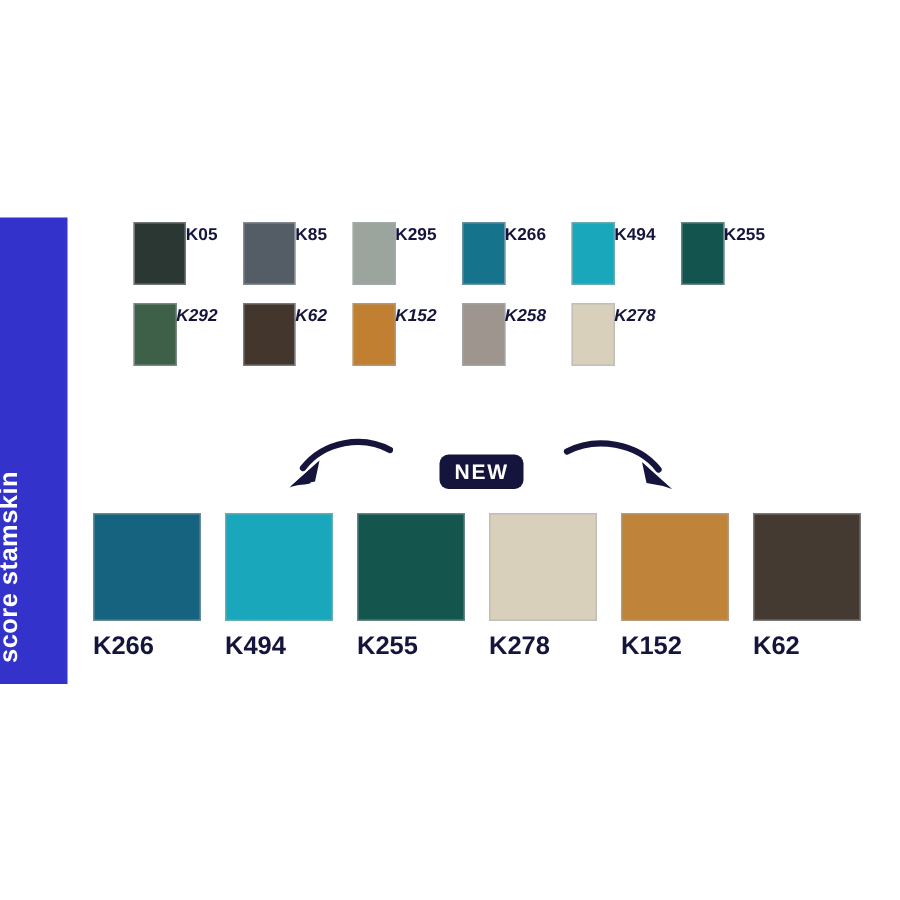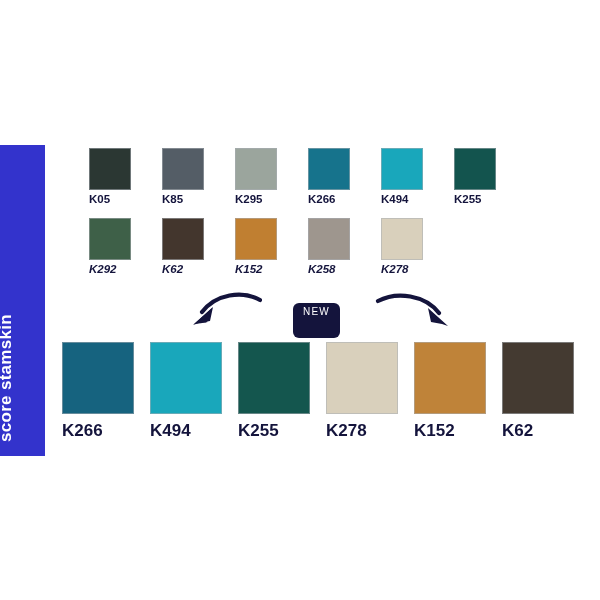--- a/index.html
+++ b/index.html
@@ -56,21 +56,21 @@
     width: 474px;
   }
   .small-row {
     display: flex;
     gap: 17px;
   }
   .small-row + .small-row { margin-top: 12px; font-style: italic; }
   .sw-cell-s {
     width: 56px;
     display: flex;
-    flex-direction: column;
+    flex-direction: row;
     align-items: flex-start;
   }
   .sw-chip-s {
     width: 42px;
     height: 42px;
     box-sizing: border-box;
     border: 1px solid rgba(170,175,180,0.55);
   }
   .sw-label-s {
     margin-top: 3px;
@@ -99,23 +99,23 @@
     left: 185px;
     top: 0px;
   }
   #new-badge {
     position: absolute;
     left: 103px;
     top: 11px;
     background: #14143c;
     color: #ffffff;
     border-radius: 6px;
-    padding: 3px 10px 20px 10px;
-    font-size: 10px;
-    font-weight: normal;
+    padding: 3px 10px 4px 10px;
+    font-size: 14px;
+    font-weight: bold;
     letter-spacing: 1.2px;
     line-height: 1.15;
   }
 
   
   #grid-large {
     position: absolute;
     left: 62px;
     top: 342px;
     display: flex;

